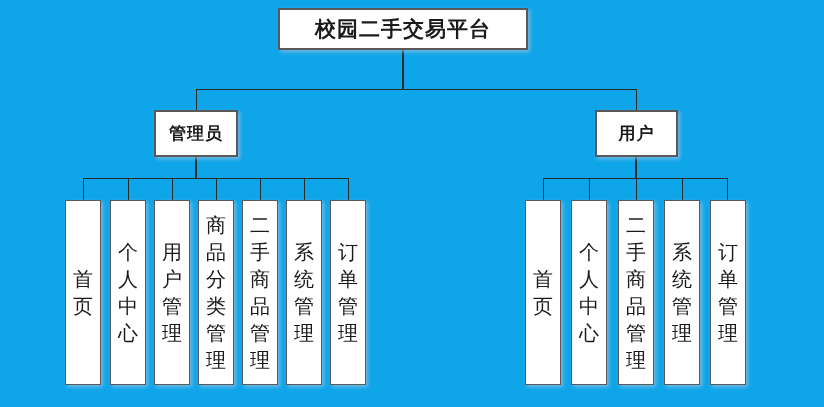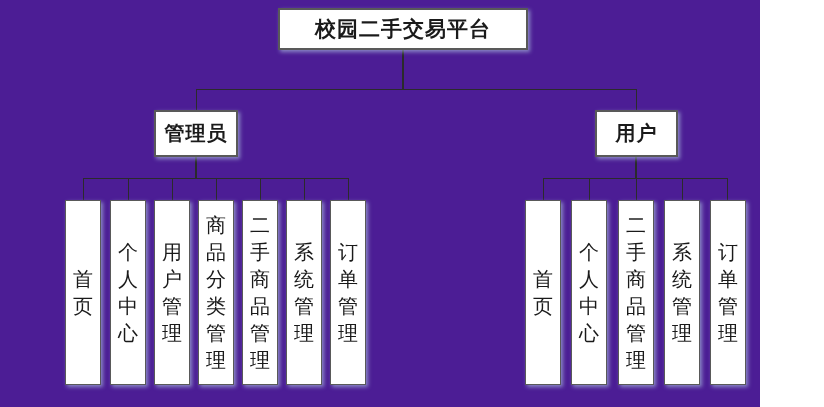--- a/index.html
+++ b/index.html
@@ -1,20 +1,20 @@
 <!DOCTYPE html>
 <html><head>
 <meta charset="utf-8">
 <style>
   html, body { margin: 0; padding: 0; background: #ffffff; }
   .canvas {
     position: relative;
-    width: 760px;
+    width: 824px;
     height: 407px;
-    background: #4c1d95;
+    background: #0ea5e9;
     font-family: "Liberation Sans", sans-serif;
     overflow: hidden;
   }
   .line { position: absolute; background: #2b2b2b; }
   .box {
     position: absolute;
     background: #ffffff;
     border: 2px solid #595959;
     box-sizing: border-box;
     display: flex;
@@ -22,21 +22,21 @@
     justify-content: center;
     color: #1a1a1a;
     box-shadow: 2px 2px 4px rgba(173, 196, 226, 0.65);
   }
   .root-box {
     left: 278px; top: 8px; width: 250px; height: 42px;
     font-size: 21px; font-weight: bold; letter-spacing: 1px;
   }
   .l2-box {
     top: 110px; height: 47px;
-    font-size: 20px; font-weight: bold; letter-spacing: 1px;
+    font-size: 17px; font-weight: bold; letter-spacing: 1px;
   }
   .admin-box { left: 154px; width: 84px; }
   .user-box  { left: 595px; width: 83px; justify-content: center; }
   .vbox {
     position: absolute;
     top: 200px; width: 36px; height: 185px;
     background: #ffffff;
     border: 1.5px solid #595959;
     box-sizing: border-box;
     display: flex;

